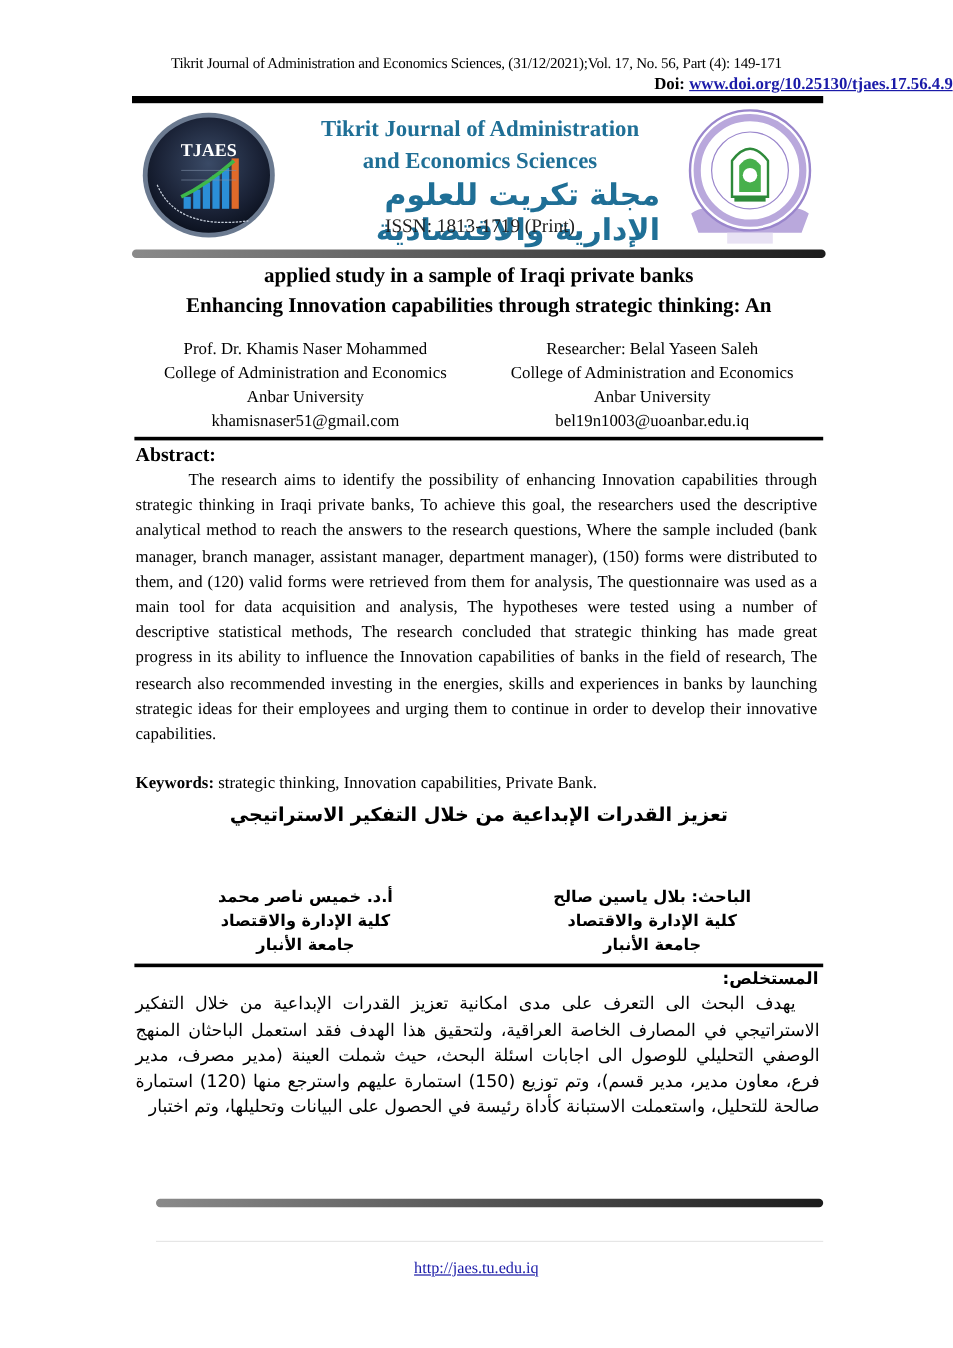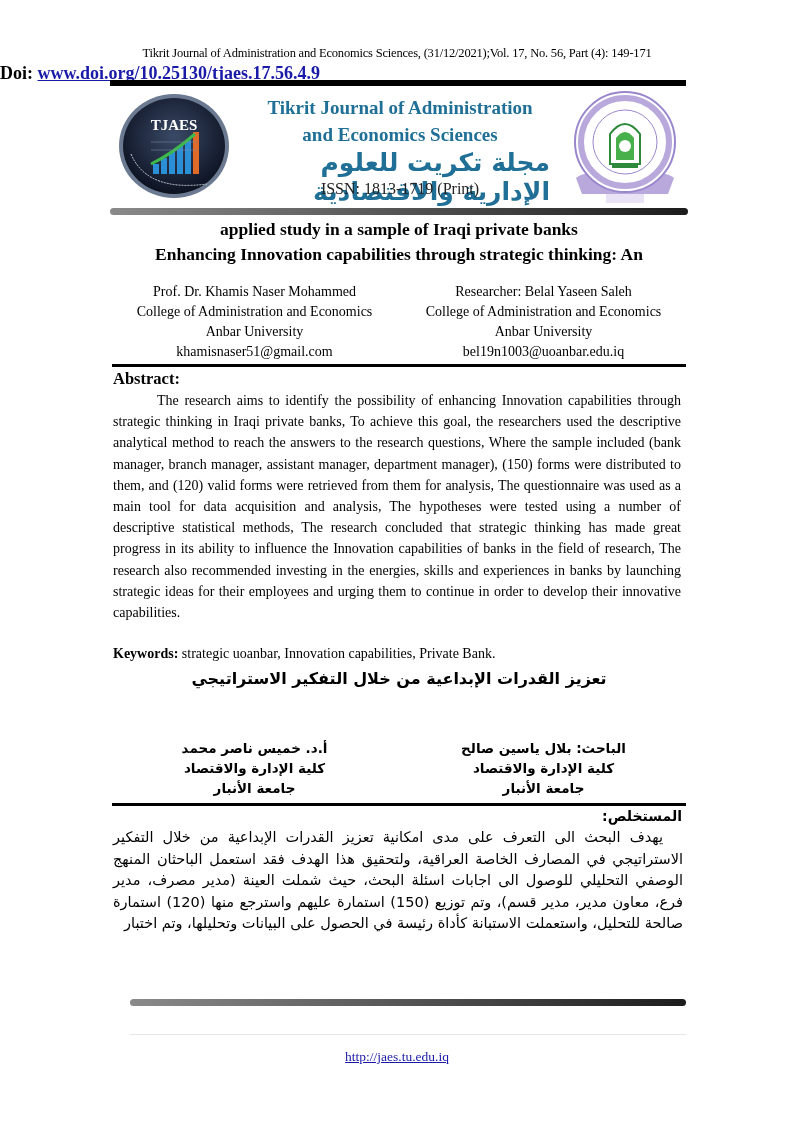--- a/index.html
+++ b/index.html
@@ -1,19 +1,19 @@
 <!DOCTYPE html>
 <html><head>
 <meta charset="utf-8">
 <style>
   html, body { margin:0; padding:0; background:#ffffff; }
   body { width:794px; height:1123px; position:relative; overflow:hidden; font-family:"Liberation Serif", serif; color:#000; }
   .abs { position:absolute; }
   .citation { left:0; width:794px; top:46px; text-align:center; font-size:12.5px; letter-spacing:-0.2px; }
-  .doi { left:0; width:794px; top:63px; text-align:left; font-size:18px; font-weight:bold; }
+  .doi { left:0; width:794px; top:63px; text-align:right; font-size:14px; font-weight:bold; }
   .doi a { color:#1a1aa8; text-decoration:underline; font-weight:bold; }
   .topbar { left:110px; top:80px; width:576px; height:6px; background:#000; }
   .logo-left { left:117px; top:92px; width:115px; height:108px; }
   .logo-right { left:570px; top:90px; width:110px; height:115px; }
   .jtitle { left:250px; width:300px; text-align:center; font-weight:bold; color:#1f6f96; font-size:19px; }
   .jtitle1 { top:97px; }
   .jtitle2 { top:124px; }
   .jarabic { left:250px; width:300px; top:148px; color:#1f6f96; font-size:25px; font-weight:bold; font-family:"DejaVu Sans", sans-serif; direction:rtl; }
   .issn { left:250px; width:300px; top:180px; text-align:center; font-size:16px; color:#222; }
   .sep-grad { left:110px; width:578px; height:7px; border-radius:4px;
@@ -115,21 +115,21 @@
   </div>
 </div>
 
 <div class="abs rule rule1"></div>
 
 <div class="abs abs-head">Abstract:</div>
 <div class="abs abs-body">The research aims to identify the possibility of enhancing Innovation capabilities through strategic thinking in Iraqi private banks, To achieve this goal, the researchers used the descriptive analytical method to reach the answers to the research questions, Where the sample included (bank manager, branch manager, assistant manager, department manager), (150) forms were distributed to them, and (120) valid forms were retrieved from them for analysis, The questionnaire was used as a main tool for data acquisition and analysis, The hypotheses were tested using a number of descriptive statistical methods, The research concluded that strategic thinking has made great progress in its ability to influence the Innovation capabilities of banks in the field of research, The research also recommended investing in the energies, skills and experiences in banks by launching strategic ideas for their employees and urging them to continue in order to develop their innovative capabilities.</div>
 
 <div class="abs kw">
   <b>Keywords:</b>
-  <span>strategic uoanbar, Innovation capabilities, Private Bank.</span>
+  <span>strategic thinking, Innovation capabilities, Private Bank.</span>
 </div>
 
 <div class="abs ar-title">
   <div>تعزيز القدرات الإبداعية من خلال التفكير الاستراتيجي</div>
 </div>
 
 <div class="abs ar-authors">
   <div class="col">
     <div>أ.د. خميس ناصر محمد</div>
     <div>كلية الإدارة والاقتصاد</div>

